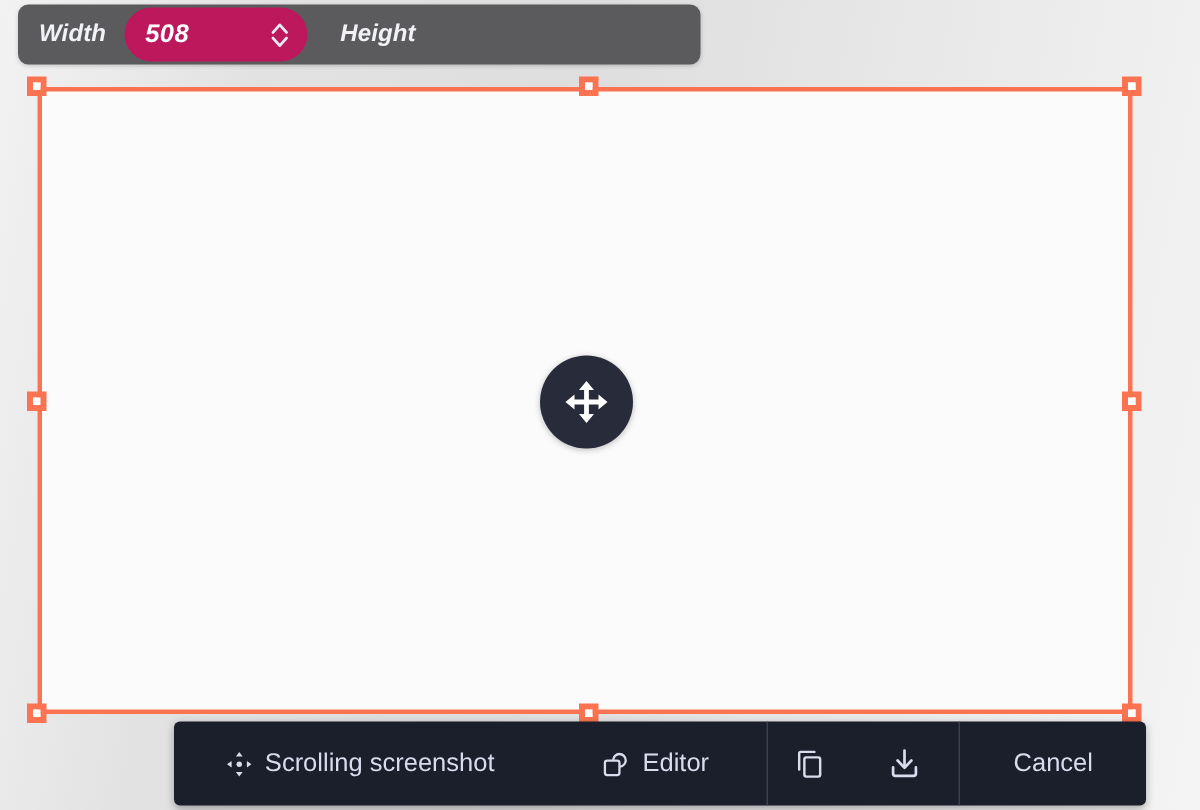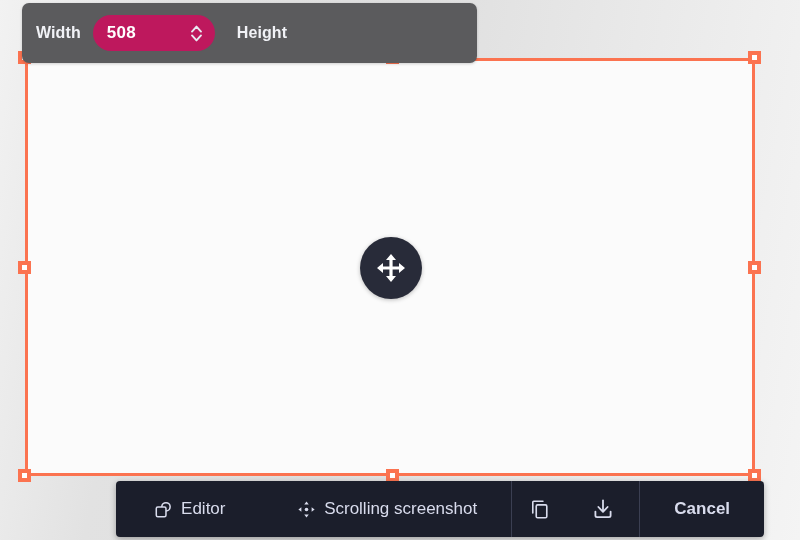--- a/index.html
+++ b/index.html
@@ -72,32 +72,33 @@
     display: flex;
     align-items: center;
     justify-content: center;
     z-index: 7;
     box-shadow: 0 1px 4px rgba(0,0,0,0.25);
   }
 
   
   #size-bar {
     position: absolute;
-    left: 22px;
+    left: 12px;
     top: 3px;
     width: 455px;
-    height: 60px;
+    height: 40px;
     background: #5b5b5d;
     border-radius: 7px;
     display: flex;
     align-items: center;
     padding: 0 14px;
     box-sizing: border-box;
     z-index: 8;
     box-shadow: 0 1px 3px rgba(0,0,0,0.18);
+    font-style: italic;
   }
   .dim-group {
     display: flex;
     align-items: center;
   }
   .dim-group + .dim-group { margin-left: 22px; }
   .dim-label {
     color: #f1f2f6;
     font-size: 16px;
     font-weight: bold;
@@ -154,21 +155,21 @@
     font-size: 17px;
     gap: 8px;
     cursor: pointer;
     user-select: none;
     white-space: nowrap;
   }
   #btn-editor  { width: 148px; }
   #btn-scroll  { width: 248px; }
   #btn-copy    { width: 64px; }
   #btn-save    { width: 64px; }
-  #btn-cancel  { width: 124px; font-weight: bold; }
+  #btn-cancel  { width: 124px; }
   .vdiv {
     width: 1px;
     background: #3b3f52;
     align-self: stretch;
     margin: 0;
   }
   .icon-wrap {
     display: inline-flex;
     align-items: center;
     justify-content: center;
@@ -214,43 +215,43 @@
     </div>
 
     <div class="dim-group">
       <span class="dim-label">Height</span>
     </div>
 
   </div>
 
   <div id="action-bar">
 
-    <div class="act-btn" id="btn-editor">
-      <span class="icon-wrap">
-        <svg width="19" height="19" viewBox="0 0 20 20" aria-hidden="true">
-          <circle cx="12.6" cy="7.2" r="4.4" fill="none" stroke="#d9dced" stroke-width="1.6"></circle>
-          <rect x="2.4" y="7.4" width="10.2" height="10.2" rx="1.6" fill="#1b1e2b" stroke="#d9dced" stroke-width="1.6"></rect>
-        </svg>
-      </span>
-      <span>Editor</span>
-    </div>
-
     <div class="act-btn" id="btn-scroll">
       <span class="icon-wrap">
         <svg width="19" height="19" viewBox="0 0 22 22" aria-hidden="true">
           <circle cx="11" cy="11" r="2.1" fill="#d9dced"></circle>
           <path d="M11 1.6 L13.6 5.1 L8.4 5.1 Z" fill="#d9dced"></path>
           <path d="M11 20.4 L8.4 16.9 L13.6 16.9 Z" fill="#d9dced"></path>
           <path d="M1.6 11 L5.1 8.4 L5.1 13.6 Z" fill="#d9dced"></path>
           <path d="M20.4 11 L16.9 13.6 L16.9 8.4 Z" fill="#d9dced"></path>
         </svg>
       </span>
       <span>Scrolling screenshot</span>
     </div>
 
+    <div class="act-btn" id="btn-editor">
+      <span class="icon-wrap">
+        <svg width="19" height="19" viewBox="0 0 20 20" aria-hidden="true">
+          <circle cx="12.6" cy="7.2" r="4.4" fill="none" stroke="#d9dced" stroke-width="1.6"></circle>
+          <rect x="2.4" y="7.4" width="10.2" height="10.2" rx="1.6" fill="#1b1e2b" stroke="#d9dced" stroke-width="1.6"></rect>
+        </svg>
+      </span>
+      <span>Editor</span>
+    </div>
+
     <div class="vdiv"></div>
 
     <div class="act-btn" id="btn-copy">
       <span class="icon-wrap">
         <svg width="23" height="23" viewBox="0 0 24 24" aria-hidden="true">
           <path d="M5 15.6 L5 4.4 Q5 3.4 6 3.4 L15.6 3.4" fill="none" stroke="#d9dced" stroke-width="1.7" stroke-linecap="round"></path>
           <rect x="8.6" y="7.2" width="11" height="13.4" rx="1.4" fill="none" stroke="#d9dced" stroke-width="1.7"></rect>
         </svg>
       </span>
       <span></span>

